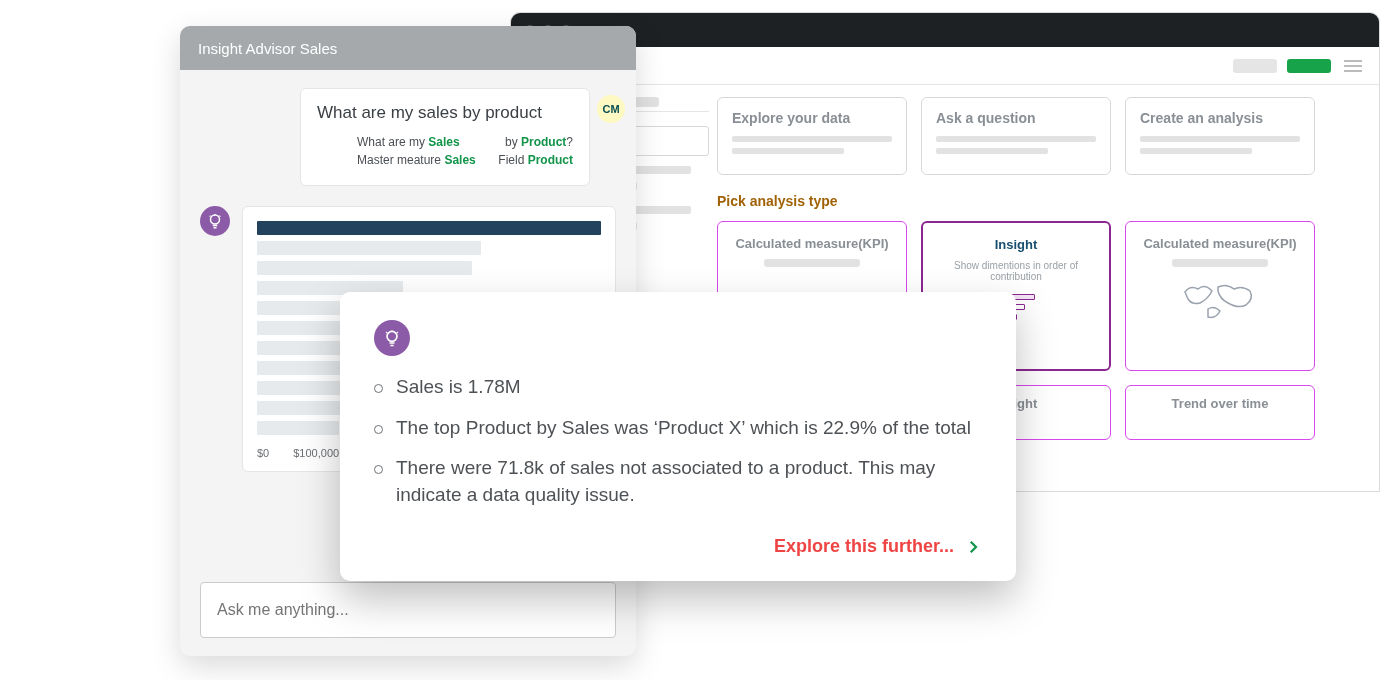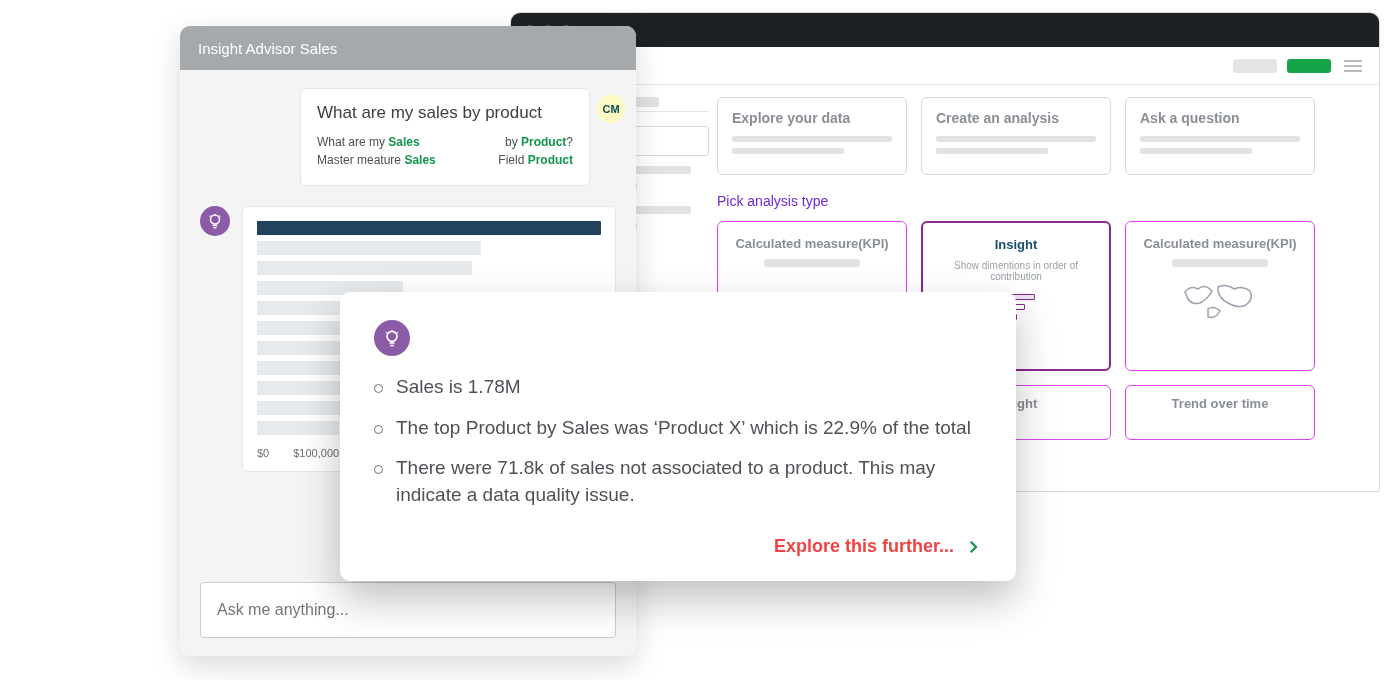--- a/index.html
+++ b/index.html
@@ -25,42 +25,42 @@
 .bb-line.s { width: 60%; }
 .bb-line.m { width: 90%; }
 
 .bb-right { flex: 1; padding-top: 12px; }
 .top-cards { display: flex; gap: 14px; margin-bottom: 18px; }
 .top-card { width: 190px; height: 78px; border: 1px solid #d8d8d8; border-radius: 6px; padding: 12px 14px; }
 .top-card-title { font-weight: 600; font-size: 14px; color: #8a8f96; margin-bottom: 10px; }
 .tc-line { height: 6px; background: #e2e2e2; border-radius: 2px; margin-bottom: 6px; }
 .tc-line.short { width: 70%; }
 
-.pick-label { font-size: 14px; color: #6d28d9; margin-bottom: 12px; }
+.pick-label { font-size: 14px; color: #a16207; margin-bottom: 12px; font-weight: bold; }
 .analysis-cards { display: flex; gap: 14px; flex-wrap: wrap; }
 .an-card { width: 190px; height: 150px; border: 1px solid #d946ef; border-radius: 6px; padding: 14px; text-align: center; }
 .an-card.selected { border: 2px solid #8b2890; }
 .an-title { font-size: 13px; color: #8a8f96; font-weight: 600; margin-bottom: 8px; }
 .an-card.selected .an-title { color: #184f6f; }
 .an-sub { font-size: 10px; color: #9aa0a6; margin-bottom: 12px; }
 .an-ph { height: 8px; width: 60%; background: #e2e2e2; border-radius: 3px; margin: 0 auto; }
 .an-icon-ranking { display: flex; flex-direction: column; align-items: flex-start; gap: 4px; margin: 10px auto 0; width: 58px; }
 .an-icon-ranking div { height: 6px; border: 1px solid #8b2890; border-radius: 1px; }
 .an-map-icon { margin: 10px auto 0; }
 .an-card.short { height: 55px; padding: 10px; }
 
 
 .chat-panel { position: absolute; left: 180px; top: 26px; width: 456px; height: 630px; background: #f4f4f4; border-radius: 10px; box-shadow: 0 10px 30px rgba(0,0,0,0.15); overflow: hidden; }
 .chat-header { height: 44px; background: #a5a9ab; display: flex; align-items: center; padding: 0 18px; color: #fff; font-size: 15px; }
 .chat-body { padding: 18px 20px; }
 
 .query-card { margin-left: 100px; width: 290px; background: #fff; border: 1px solid #e5e5e5; border-radius: 6px; padding: 14px 16px; position: relative; }
 .avatar-cm { position: absolute; right: -36px; top: 6px; width: 28px; height: 28px; background: #fef9c3; color: #094f53; font-weight: 700; font-size: 11px; border-radius: 50%; display: flex; align-items: center; justify-content: center; }
 .query-main { font-size: 17px; color: #3a3f44; margin-bottom: 12px; }
-.query-sub { display: flex; justify-content: space-between; font-size: 12px; color: #4b4f53; margin-bottom: 4px; }
+.query-sub { display: flex; justify-content: space-between; font-size: 12px; color: #4b4f53; margin-bottom: 4px; margin-left: 40px; }
 .highlight { color: #12954a; font-weight: 700; }
 
 .insight-row { display: flex; margin-top: 20px; gap: 12px; }
 .insight-avatar { width: 30px; height: 30px; background: #8b5ba7; border-radius: 50%; display: flex; align-items: center; justify-content: center; flex-shrink: 0; }
 .chart-card { flex: 1; background: #fff; border: 1px solid #e5e5e5; border-radius: 6px; padding: 14px 14px 12px 14px; }
 .bar-row { height: 14px; background: #e6eaed; border-radius: 1px; margin-bottom: 6px; }
 .bar-row.top { background: #22425e; }
 .axis-row { display: flex; gap: 24px; font-size: 11px; color: #6a6f74; padding-top: 6px; }
 
 .chat-input-wrap { position: absolute; bottom: 18px; left: 20px; right: 20px; }
@@ -111,26 +111,26 @@
       </div>
     </div>
     <div class="bb-right">
       <div class="top-cards">
         <div class="top-card">
           <div class="top-card-title">Explore your data</div>
           <div class="tc-line"></div>
           <div class="tc-line short"></div>
         </div>
         <div class="top-card">
-          <div class="top-card-title">Create an analysis</div>
+          <div class="top-card-title">Ask a question</div>
           <div class="tc-line"></div>
           <div class="tc-line short"></div>
         </div>
         <div class="top-card">
-          <div class="top-card-title">Ask a question</div>
+          <div class="top-card-title">Create an analysis</div>
           <div class="tc-line"></div>
           <div class="tc-line short"></div>
         </div>
       </div>
 
       <div class="pick-label">Pick analysis type</div>
 
       <div class="analysis-cards">
         <div class="an-card">
           <div class="an-title">Calculated measure(KPI)</div>

